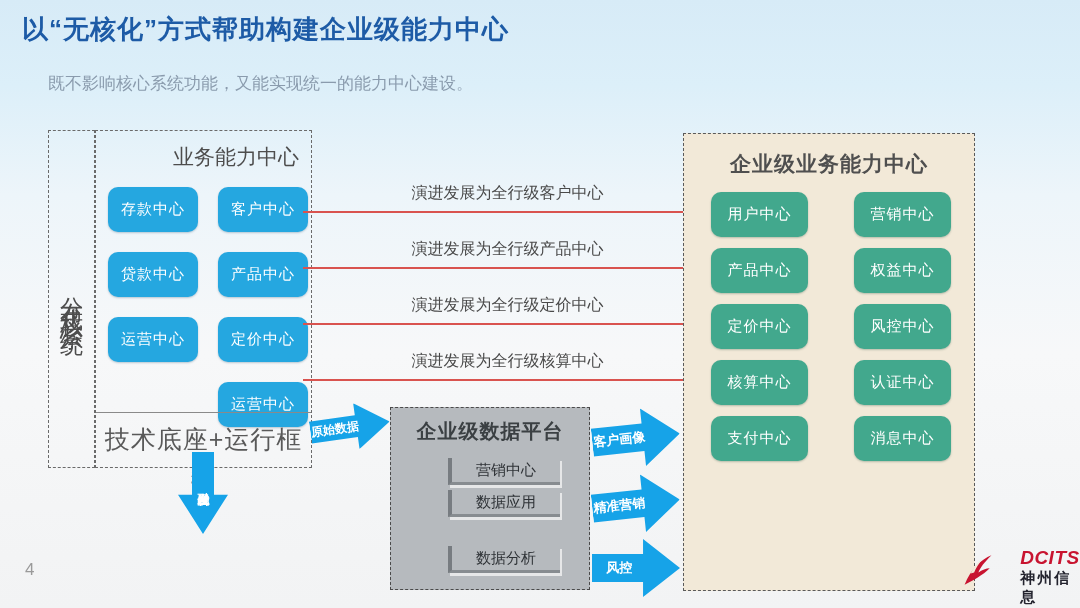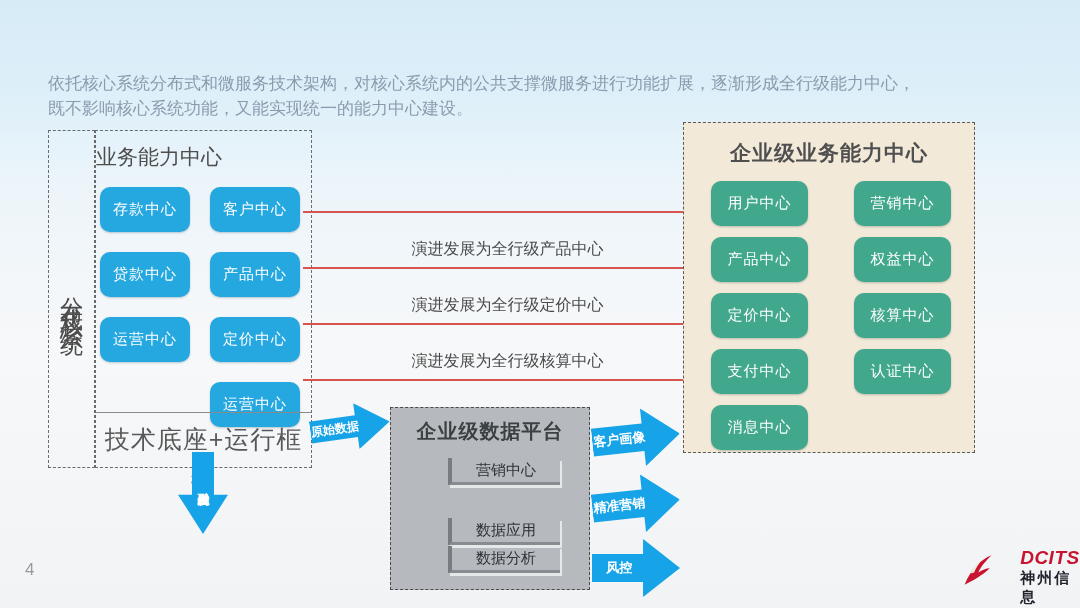--- a/index.html
+++ b/index.html
@@ -18,39 +18,39 @@
     font-size:17px;line-height:1.45;color:#8a9bad;
   }
   
   .dashed{border:1px dashed #6a6a6a;box-sizing:border-box;position:absolute;}
   .side-box{left:48px;top:130px;width:47px;height:338px;display:flex;align-items:center;justify-content:center;}
   .side-label{
     writing-mode:vertical-rl;text-orientation:upright;
     font-size:23px;color:#4d4d4d;letter-spacing:6px;line-height:1;
   }
   .biz-box{left:95px;top:130px;width:217px;height:338px;}
-  .biz-title{position:absolute;top:12px;left:0;right:12px;text-align:left;font-size:21px;color:#4d4d4d;}
-  .biz-grid{position:absolute;left:4px;top:56px;display:grid;grid-template-columns:90px 90px;grid-auto-rows:45px;column-gap:13px;row-gap:11px;gap:20px;}
+  .biz-title{position:absolute;top:12px;left:0;right:12px;text-align:right;font-size:21px;color:#4d4d4d;}
+  .biz-grid{position:absolute;left:12px;top:56px;display:grid;grid-template-columns:90px 90px;grid-auto-rows:45px;column-gap:13px;row-gap:11px;gap:20px;}
   .btn{
     border-radius:10px;color:#fff;font-size:15px;
     display:flex;align-items:center;justify-content:center;letter-spacing:1px;
   }
   .btn.blue{background:#25a7e0;box-shadow:0 1px 2px rgba(0,60,100,.25);}
   .btn.col2{grid-column:2;}
   .divider{position:absolute;left:0;right:0;top:281px;height:1px;background:#8a8a8a;}
   .tech-label{position:absolute;top:292px;left:0;right:0;text-align:center;font-size:25px;color:#595959;letter-spacing:1px;}
   
   .evo-label{position:absolute;left:320px;width:375px;text-align:center;font-size:16px;color:#4a4a4a;}
   .evo-line{position:absolute;left:303px;width:400px;height:2px;background:#d9534f;}
   .evo-line:after{
     content:"";position:absolute;right:-10px;top:-4px;
     border-left:11px solid #d9534f;border-top:5px solid transparent;border-bottom:5px solid transparent;
   }
   
-  .ent-box{left:683px;top:122px;width:292px;height:331px;background:#f2e9d8;border:1px dashed #5a5a5a;}
+  .ent-box{left:683px;top:133px;width:292px;height:458px;background:#f2e9d8;border:1px dashed #5a5a5a;}
   .ent-title{position:absolute;top:16px;left:0;right:0;text-align:center;font-size:21px;font-weight:600;color:#4f4f4f;letter-spacing:1px;}
   .ent-grid{position:absolute;left:27px;top:58px;display:grid;grid-template-columns:97px 97px;grid-auto-rows:45px;column-gap:46px;row-gap:11px;}
   .btn.green{background:#42a88d;box-shadow:0 1px 2px rgba(0,60,40,.25);}
   
   .data-box{left:390px;top:407px;width:200px;height:183px;background:#b6babe;border:1px dashed #4a4a4a;}
   .data-title{position:absolute;top:10px;left:0;right:0;text-align:center;font-size:20px;font-weight:bold;color:#3b4043;letter-spacing:1px;}
   .data-item{
     position:absolute;left:57px;width:112px;height:27px;box-sizing:border-box;
     border-left:4px solid #777c81;border-bottom:3px solid #878c90;
     display:flex;align-items:center;justify-content:center;
@@ -80,22 +80,22 @@
   .logo svg{margin-top:2px;}
   .logo-text{margin-left:3px;}
   .logo-brand{font-size:19px;font-weight:bold;font-style:italic;color:#c81430;letter-spacing:.5px;line-height:1;}
   .logo-company{font-size:15px;font-weight:bold;color:#23232e;letter-spacing:2px;margin-top:2px;}
 </style>
 </head>
 <body>
 
 <div class="slide">
 
+  <h1 class="title">以“无核化”方式帮助构建企业级能力中心</h1>
   <div class="subtitle">
-    <div>依托核心系统分布式和微服务技术架构，对核心系统内的公共支撑微服务进行功能扩展，逐渐形成全行级能力中心，</div>
     <div>既不影响核心系统功能，又能实现统一的能力中心建设。</div>
   </div>
 
   <div class="dashed side-box">
     <div class="side-label">分布式核心系统</div>
   </div>
 
   <div class="dashed biz-box">
     <div class="biz-title">业务能力中心</div>
     <div class="biz-grid">
@@ -104,47 +104,49 @@
       <div class="btn blue">贷款中心</div>
       <div class="btn blue">产品中心</div>
       <div class="btn blue">运营中心</div>
       <div class="btn blue">定价中心</div>
       <div class="btn blue col2">运营中心</div>
     </div>
     <div class="divider"></div>
     <div class="tech-label">技术底座+运行框架</div>
   </div>
 
+  <div class="evo-label" style="top:183px">演进发展为全行级客户中心</div>
   <div class="evo-line" style="top:211px"></div>
   <div class="evo-label" style="top:239px">演进发展为全行级产品中心</div>
   <div class="evo-line" style="top:267px"></div>
   <div class="evo-label" style="top:295px">演进发展为全行级定价中心</div>
   <div class="evo-line" style="top:323px"></div>
   <div class="evo-label" style="top:351px">演进发展为全行级核算中心</div>
   <div class="evo-line" style="top:379px"></div>
 
   <div class="dashed ent-box">
     <div class="ent-title">企业级业务能力中心</div>
     <div class="ent-grid">
       <div class="btn green">用户中心</div>
       <div class="btn green">营销中心</div>
       <div class="btn green">产品中心</div>
       <div class="btn green">权益中心</div>
       <div class="btn green">定价中心</div>
+      <div class="btn green">风控中心</div>
       <div class="btn green">核算中心</div>
+      <div class="btn green">认证中心</div>
       <div class="btn green">支付中心</div>
-      <div class="btn green">认证中心</div>
       <div class="btn green">消息中心</div>
     </div>
   </div>
 
   <div class="dashed data-box">
     <div class="data-title">企业级数据平台</div>
     <div class="data-item" style="top:50px">营销中心</div>
-    <div class="data-item" style="top:110px">数据应用</div>
+    <div class="data-item" style="top:82px">数据应用</div>
     <div class="data-item" style="top:138px">数据分析</div>
   </div>
 
   <div class="block-arrow arrow-right raw-arrow">
     <span>原始数据</span>
   </div>
   <div class="block-arrow arrow-down">
     <span>融合发展</span>
   </div>
   <div class="block-arrow arrow-right out-arrow out-0">

